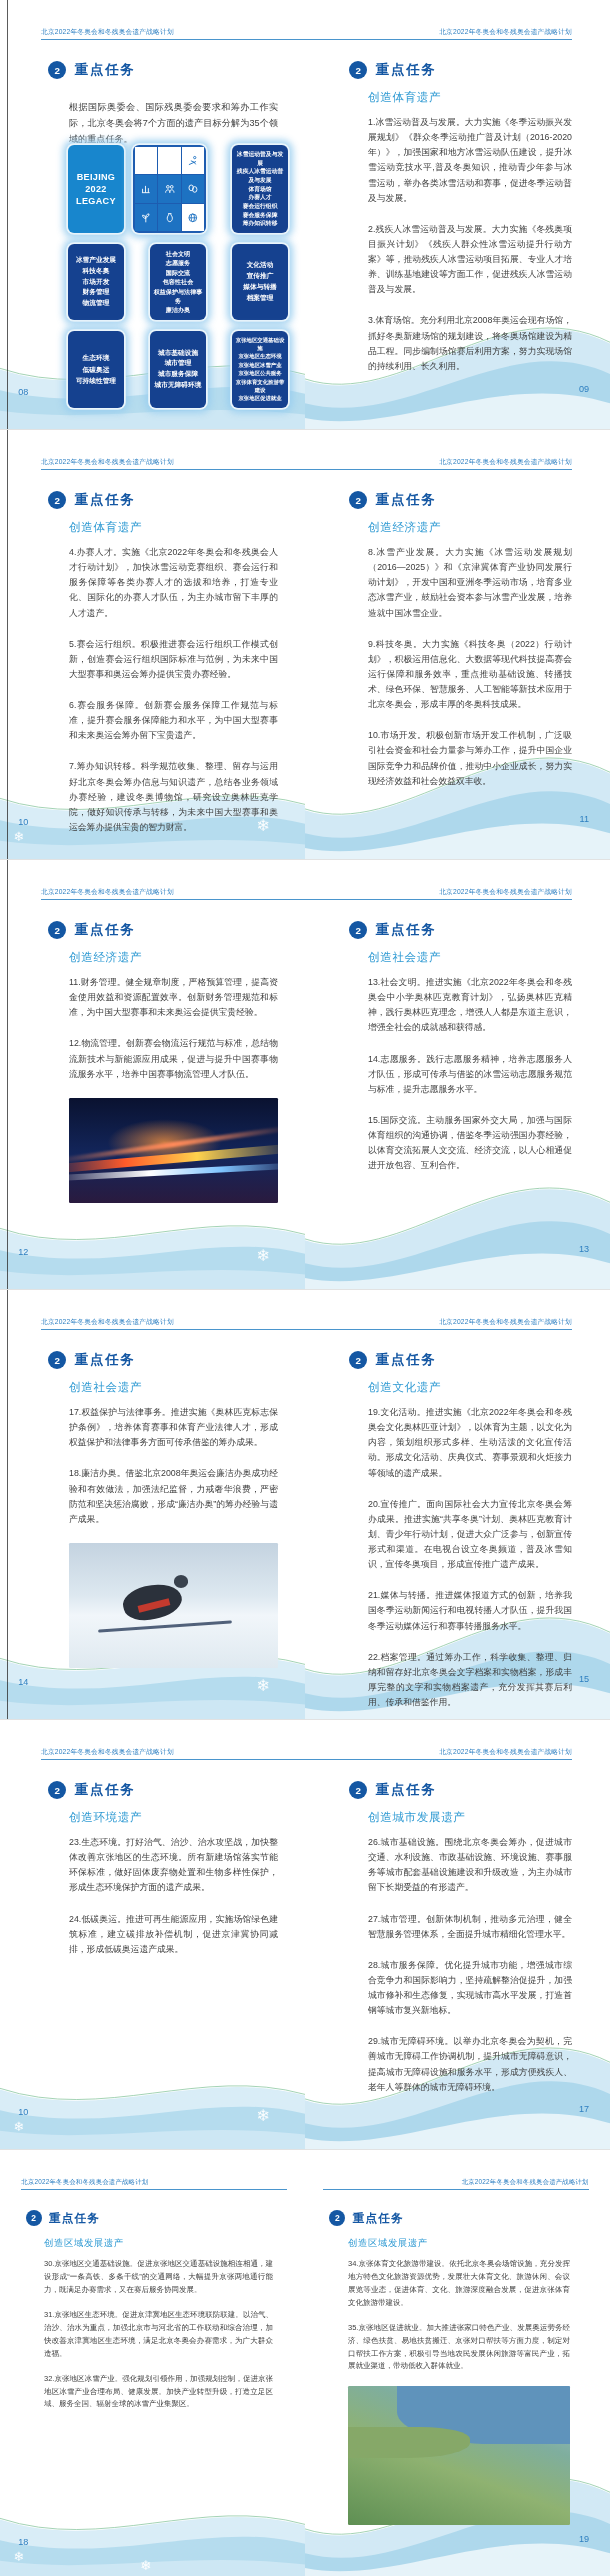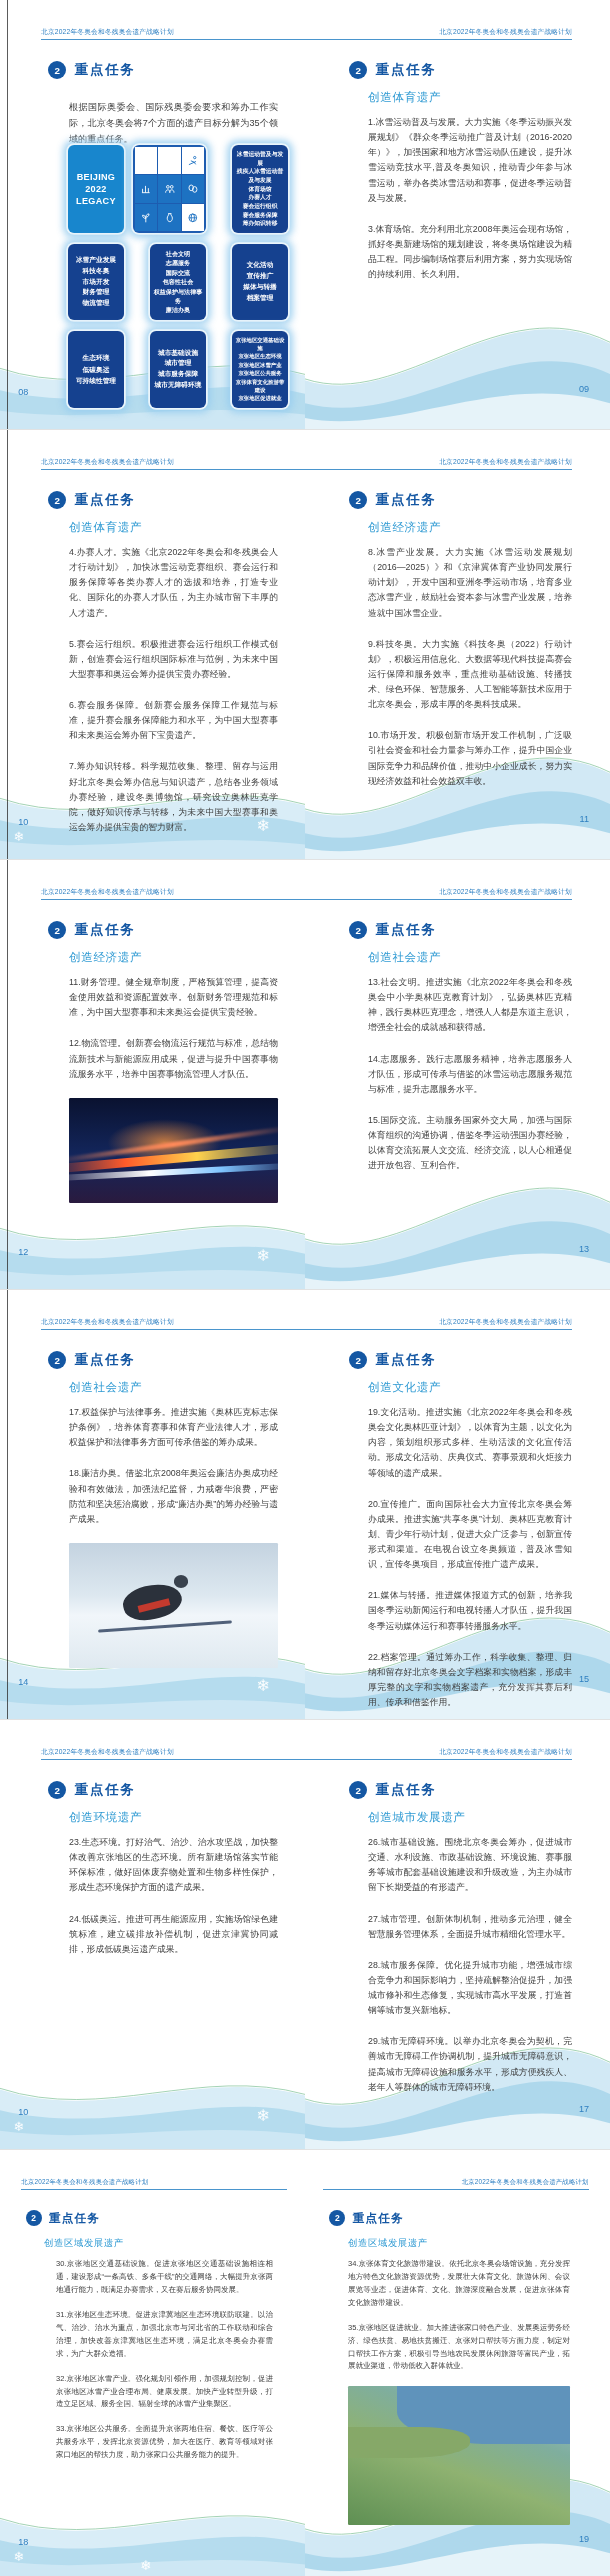--- a/index.html
+++ b/index.html
@@ -33,21 +33,21 @@
   .page.dense.R .hdr{left:18.3px;right:21.3px;}
   .page.dense .sec{top:60px;gap:7.3px;}
   .page.dense.L .sec{left:25.6px;}
   .page.dense.R .sec{left:24.4px;}
   .page.dense .circ{width:16px;height:16px;font-size:8.5px;}
   .page.dense .sec-title{font-size:11.6px;letter-spacing:1.2px;}
   .page.dense .sub{top:87px;font-size:9.4px;}
   .page.dense.L .sub{left:44px;}
   .page.dense.R .sub{left:43px;}
   .page.dense .bodytxt{top:108px;gap:12.2px;}
-  .page.dense.L .bodytxt{left:56px;right:32px;}
+  .page.dense.L .bodytxt{left:44px;right:32px;}
   .page.dense.R .bodytxt{left:43px;right:40px;}
   .page.dense .bodytxt p{font-size:7.5px;line-height:1.72;}
   
   .footer{position:absolute;left:0;right:0;bottom:0;z-index:1;}
   .wave{display:block;width:100%;}
   .page.L .wave{height:91px;}
   .page.R .wave{height:171px;}
   .pgnum{position:absolute;color:#2e7fc0;font-size:9.1px;z-index:4;}
   .page.L .pgnum{left:18.3px;bottom:32px;}
   .page.R .pgnum{right:21px;bottom:35px;}
@@ -199,20 +199,21 @@
     </div>
     <div class="page R">
       <div class="hdr">北京2022年冬奥会和冬残奥会遗产战略计划</div>
       <div class="sec">
         <span class="circ">2</span>
         <span class="sec-title">重点任务</span>
       </div>
       <div class="sub">创造体育遗产</div>
       <div class="bodytxt">
         <p>1.冰雪运动普及与发展。大力实施《冬季运动振兴发展规划》《群众冬季运动推广普及计划（2016-2020年）》，加强国家和地方冰雪运动队伍建设，提升冰雪运动竞技水平,普及冬奥知识，推动青少年参与冰雪运动，举办各类冰雪活动和赛事，促进冬季运动普及与发展。</p>
+        <p>2.残疾人冰雪运动普及与发展。大力实施《冬残奥项目振兴计划》《残疾人群众性冰雪运动提升行动方案》等，推动残疾人冰雪运动项目拓展、专业人才培养、训练基地建设等方面工作，促进残疾人冰雪运动普及与发展。</p>
         <p>3.体育场馆。充分利用北京2008年奥运会现有场馆，抓好冬奥新建场馆的规划建设，将冬奥场馆建设为精品工程。同步编制场馆赛后利用方案，努力实现场馆的持续利用、长久利用。</p>
       </div>
       <div class="footer">
         <svg class="wave" viewBox="0 0 501 280" preserveAspectRatio="none">
           <path d="M0,200 C160,252 320,50 501,140 L501,280 L0,280 Z" fill="#d2e9f5"></path>
           <path d="M0,198 C160,250 320,48 501,138" fill="none" stroke="#8cc7a1" stroke-width="1.3"></path>
           <path d="M0,238 C170,282 330,112 501,190 L501,280 L0,280 Z" fill="#aed8ec"></path>
           <path d="M0,262 C150,292 320,182 501,238 L501,280 L0,280 Z" fill="#e6f3f9"></path>
         </svg>
         <span class="pgnum">09</span>
@@ -431,21 +432,20 @@
       <div class="hdr">北京2022年冬奥会和冬残奥会遗产战略计划</div>
       <div class="sec">
         <span class="circ">2</span>
         <span class="sec-title">重点任务</span>
       </div>
       <div class="sub">创造区域发展遗产</div>
       <div class="bodytxt">
         <p>30.京张地区交通基础设施。促进京张地区交通基础设施相连相通，建设形成“一条高铁、多条干线”的交通网络，大幅提升京张两地通行能力，既满足办赛需求，又在赛后服务协同发展。</p>
         <p>31.京张地区生态环境。促进京津冀地区生态环境联防联建。以治气、治沙、治水为重点，加强北京市与河北省的工作联动和综合治理，加快改善京津冀地区生态环境，满足北京冬奥会办赛需求，为广大群众造福。</p>
         <p>32.京张地区冰雪产业。强化规划引领作用，加强规划控制，促进京张地区冰雪产业合理布局、健康发展。加快产业转型升级，打造立足区域、服务全国、辐射全球的冰雪产业集聚区。</p>
-        <p>33.京张地区公共服务。全面提升京张两地住宿、餐饮、医疗等公共服务水平，发挥北京资源优势，加大在医疗、教育等领域对张家口地区的帮扶力度，助力张家口公共服务能力的提升。</p>
       </div>
       <div class="footer">
         <svg class="wave" viewBox="0 0 501 150" preserveAspectRatio="none">
           <path d="M0,52 C170,108 330,14 501,62 L501,150 L0,150 Z" fill="#d9edf7"></path>
           <path d="M0,50 C170,106 330,12 501,60" fill="none" stroke="#8cc7a1" stroke-width="1.3"></path>
           <path d="M0,86 C190,130 340,52 501,92 L501,150 L0,150 Z" fill="#b5dcee"></path>
           <path d="M0,120 C160,142 300,104 501,126 L501,150 L0,150 Z" fill="#cde7f4"></path>
         </svg>
         <span class="pgnum">18</span>
         <span class="flake fl">❄</span>

